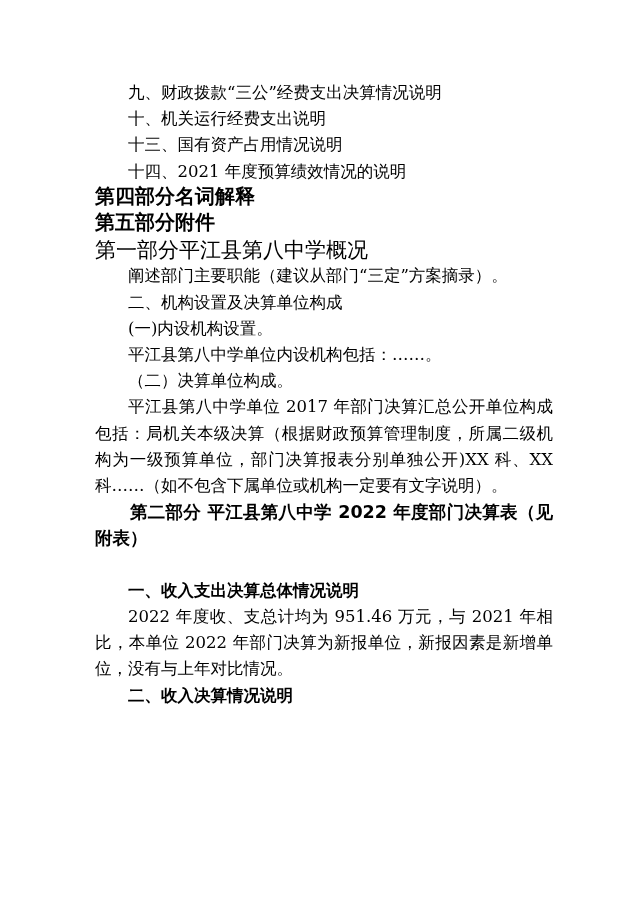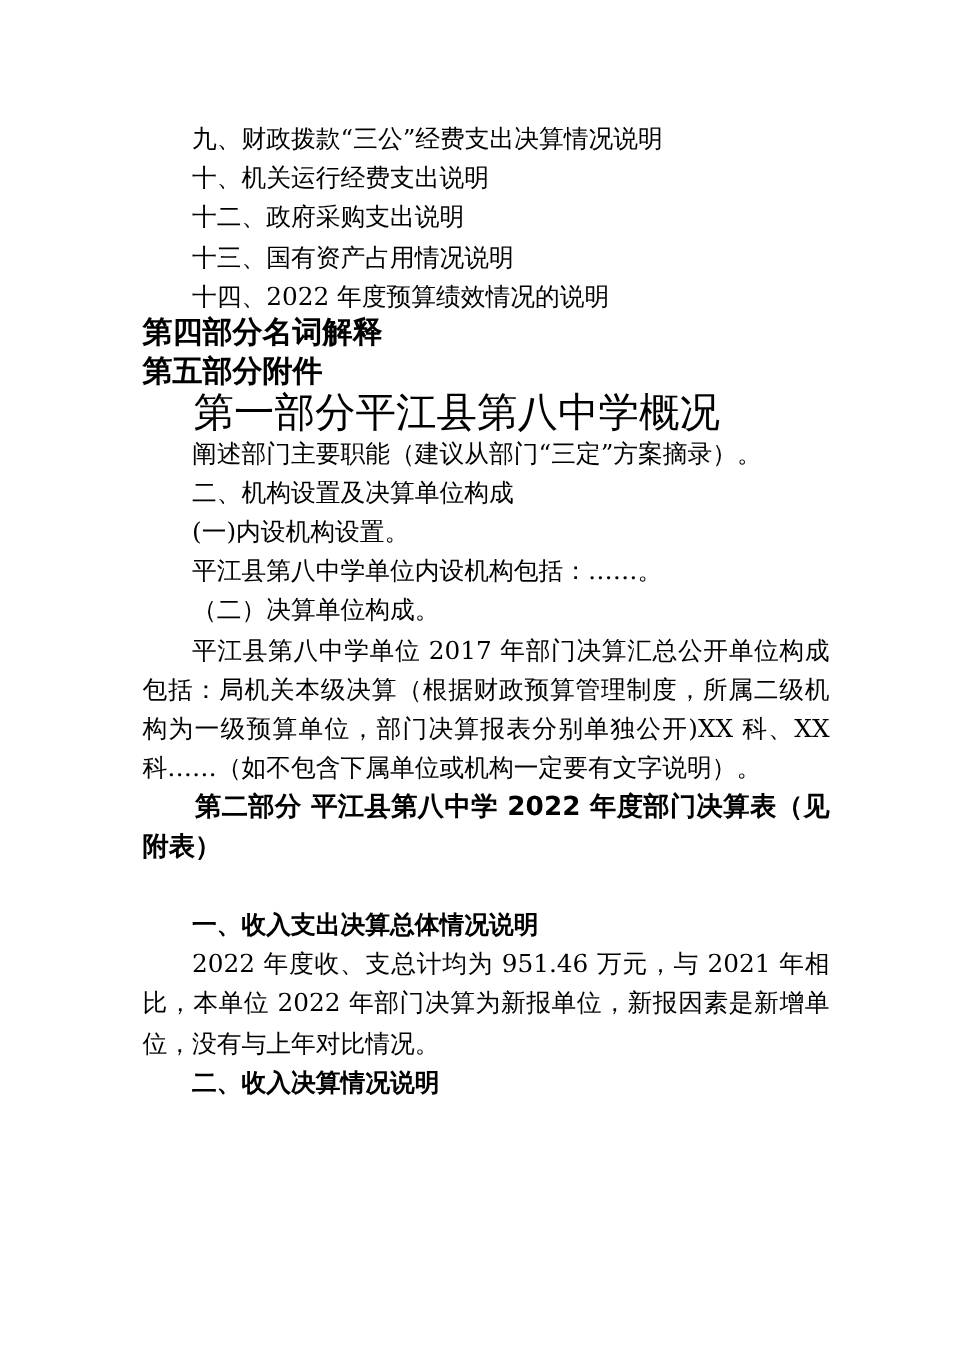--- a/index.html
+++ b/index.html
@@ -27,23 +27,22 @@
   .h-small {
     font-family: Liberation Mono, monospace;
     font-weight: bold;
     font-size: 20px;
     line-height: 26.2px;
   }
   
   .h-part1 {
     font-family: "DejaVu Sans", "Liberation Sans", sans-serif;
     font-weight: normal;
-    font-size: 27px;
+    font-size: 21px;
     line-height: 26.2px;
-    margin-left: 34px;
   }
   
   .h-part23 {
     font-family: "DejaVu Sans", "Liberation Sans", sans-serif;
     font-weight: bold;
     font-size: 17.5px;
     line-height: 26.2px;
     text-indent: 2em;
     text-align: justify;
   }
@@ -58,23 +57,22 @@
   .spacer { height: 26.2px; }
 </style>
 </head>
 <body>
 
 <div class="page">
 
   <div>
     <div class="toc-line">九、财政拨款“三公”经费支出决算情况说明</div>
     <div class="toc-line">十、机关运行经费支出说明</div>
-    <div class="toc-line">十二、政府采购支出说明</div>
     <div class="toc-line">十三、国有资产占用情况说明</div>
-    <div class="toc-line">十四、2022 年度预算绩效情况的说明</div>
+    <div class="toc-line">十四、2021 年度预算绩效情况的说明</div>
   </div>
 
   <div class="h-small">第四部分名词解释</div>
   <div class="h-small">第五部分附件</div>
 
   <div class="h-part1">第一部分平江县第八中学概况</div>
 
   <div>
     <div class="body-line">阐述部门主要职能（建议从部门“三定”方案摘录）。</div>
     <div class="body-line">二、机构设置及决算单位构成</div>

